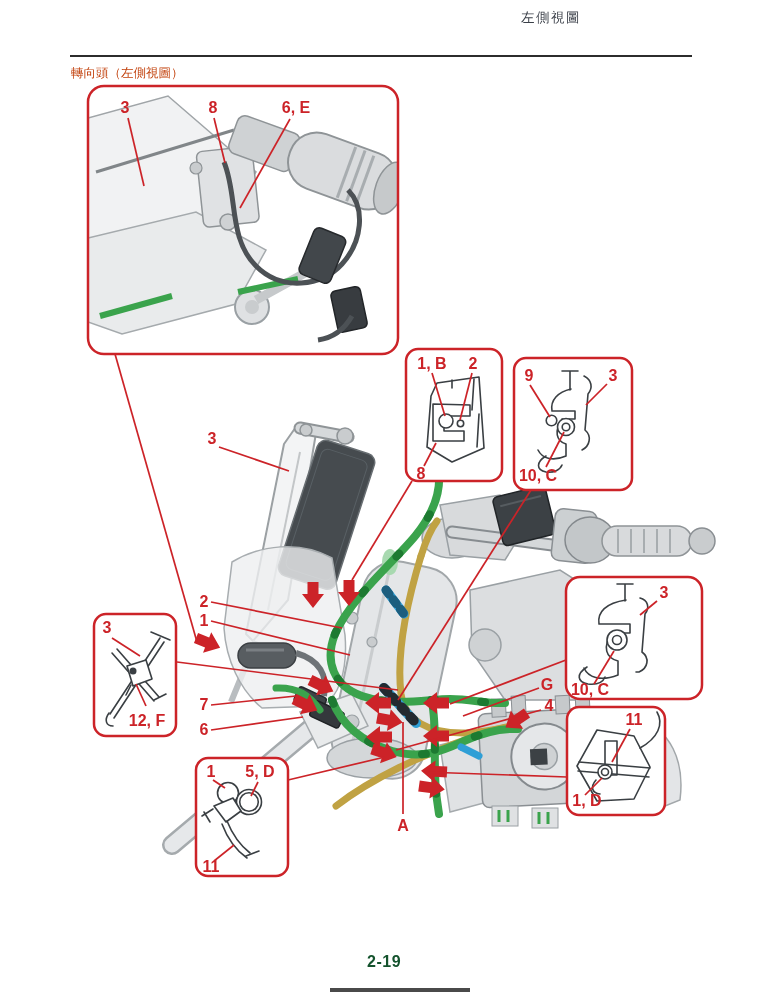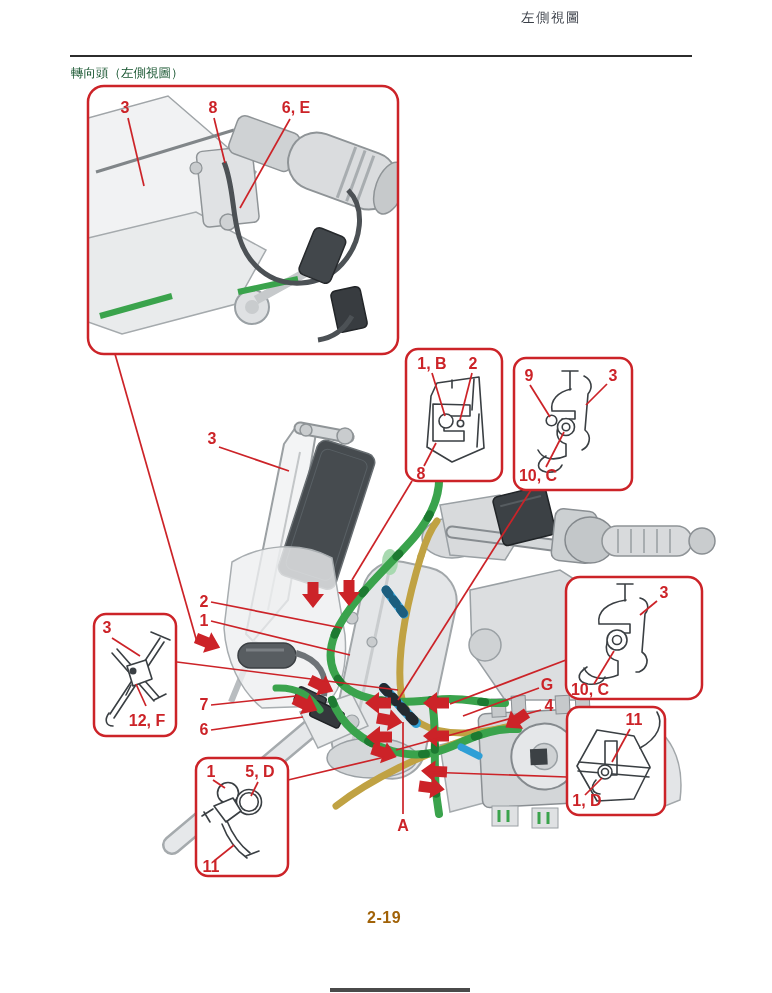--- a/index.html
+++ b/index.html
@@ -3,22 +3,22 @@
 <meta charset="utf-8">
 <style>
   *{margin:0;padding:0;box-sizing:border-box}
   html,body{width:772px;height:993px;background:#fff;position:relative;overflow:hidden;
     font-family:"Liberation Sans",sans-serif}
   .abs{position:absolute}
   .header-title{left:521px;top:9px;font-family:"Liberation Serif","DejaVu Serif",serif;
     font-size:13.5px;letter-spacing:1.5px;color:#3a3f48}
   .header-rule{left:70px;top:55px;width:622px;height:2px;background:#2c2c2c}
   .section-title{left:71px;top:65px;font-family:"Liberation Serif","DejaVu Serif",serif;
-    font-size:12.5px;color:#14532d}
-  .page-number{left:367px;top:909px;font-size:16px;font-weight:bold;color:#a16207;letter-spacing:.5px}
+    font-size:12.5px;color:#c2410c}
+  .page-number{left:367px;top:953px;font-size:16px;font-weight:bold;color:#14532d;letter-spacing:.5px}
   .bottom-mark{left:330px;top:988px;width:140px;height:4px;background:#4a4a4a}
   svg.fig{position:absolute;left:0;top:0}
   .num{fill:#cc2328;font-family:"Liberation Sans",sans-serif;font-weight:bold;font-size:16px;text-anchor:middle}
   .ld{stroke:#cc2328;stroke-width:1.7;fill:none}
   .bx{fill:#fff;stroke:#cc2328;stroke-width:2.5}
   .bxo{fill:none;stroke:#cc2328;stroke-width:2.5}
   .thin{stroke:#3a3f43;stroke-width:1.6;fill:none;stroke-linejoin:round;stroke-linecap:round}
   .thinf{stroke:#3a3f43;stroke-width:1.6;fill:#fff;stroke-linejoin:round}
   .arw{fill:#cc2328}
 </style>

